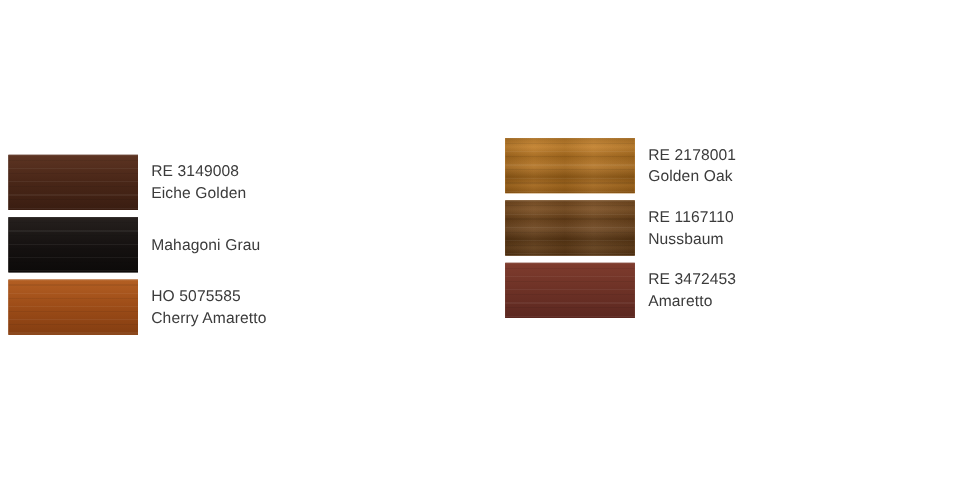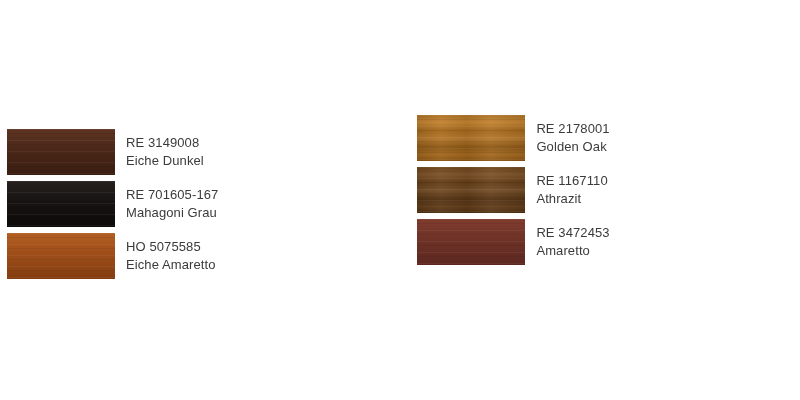--- a/index.html
+++ b/index.html
@@ -111,57 +111,56 @@
 <body>
 
 <div id="swatch-board">
 
   <div class="swatch-column col-0">
 
     <div class="swatch-row">
       <div class="swatch-chip grain" style="background: linear-gradient(rgb(93, 52, 34) 0%, rgb(74, 39, 24) 46%, rgb(58, 29, 17) 100%) rgb(74, 39, 24);"></div>
       <div class="swatch-caption">
         <span class="swatch-code">RE 3149008</span>
-        <span class="swatch-name">Eiche Dunkel</span>
+        <span class="swatch-name">Eiche Golden</span>
       </div>
     </div>
 
     <div class="swatch-row">
       <div class="swatch-chip grain" style="background: linear-gradient(rgb(38, 32, 30) 0%, rgb(23, 19, 18) 46%, rgb(12, 10, 9) 100%) rgb(23, 19, 18);"></div>
       <div class="swatch-caption">
-        <span class="swatch-code">RE 701605-167</span>
         <span class="swatch-name">Mahagoni Grau</span>
       </div>
     </div>
 
     <div class="swatch-row">
       <div class="swatch-chip grain" style="background: linear-gradient(rgb(179, 95, 35) 0%, rgb(158, 77, 24) 46%, rgb(131, 61, 17) 100%) rgb(158, 77, 24);"></div>
       <div class="swatch-caption">
         <span class="swatch-code">HO 5075585</span>
-        <span class="swatch-name">Eiche Amaretto</span>
+        <span class="swatch-name">Cherry Amaretto</span>
       </div>
     </div>
 
   </div>
 
   <div class="swatch-column col-1">
 
     <div class="swatch-row">
       <div class="swatch-chip grain grain-strong" style="background: linear-gradient(rgb(201, 132, 43) 0%, rgb(178, 112, 29) 46%, rgb(154, 94, 20) 100%) rgb(178, 112, 29);"></div>
       <div class="swatch-caption">
         <span class="swatch-code">RE 2178001</span>
         <span class="swatch-name">Golden Oak</span>
       </div>
     </div>
 
     <div class="swatch-row">
       <div class="swatch-chip grain grain-strong" style="background: linear-gradient(rgb(126, 79, 32) 0%, rgb(107, 65, 24) 46%, rgb(86, 51, 16) 100%) rgb(107, 65, 24);"></div>
       <div class="swatch-caption">
         <span class="swatch-code">RE 1167110</span>
-        <span class="swatch-name">Athrazit</span>
+        <span class="swatch-name">Nussbaum</span>
       </div>
     </div>
 
     <div class="swatch-row">
       <div class="swatch-chip grain" style="background: linear-gradient(rgb(127, 60, 46) 0%, rgb(110, 50, 38) 46%, rgb(91, 39, 32) 100%) rgb(110, 50, 38);"></div>
       <div class="swatch-caption">
         <span class="swatch-code">RE 3472453</span>
         <span class="swatch-name">Amaretto</span>
       </div>
     </div>

